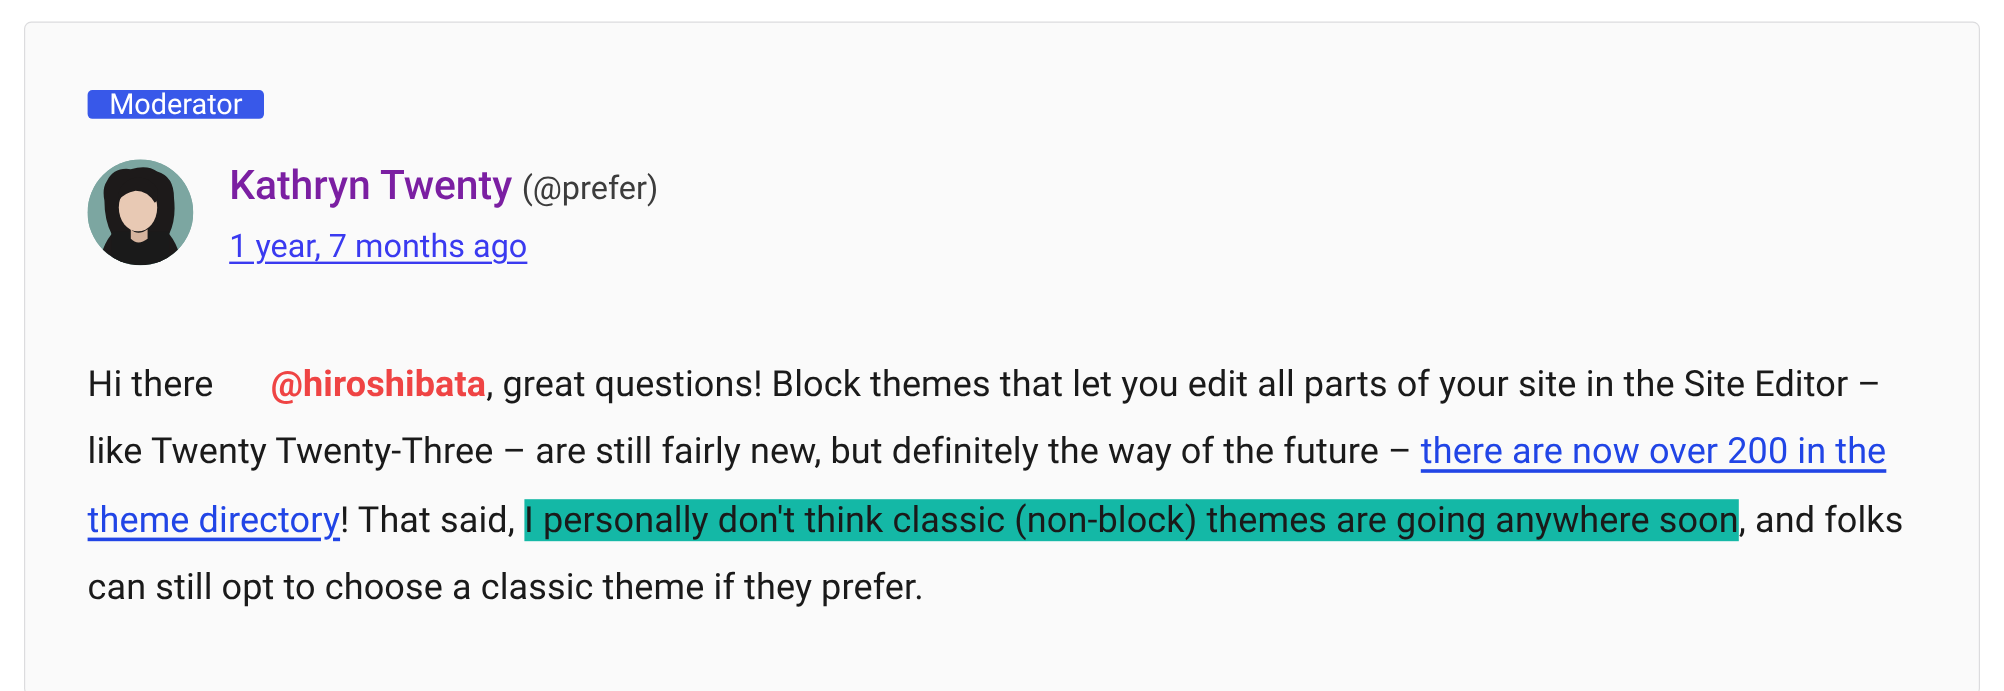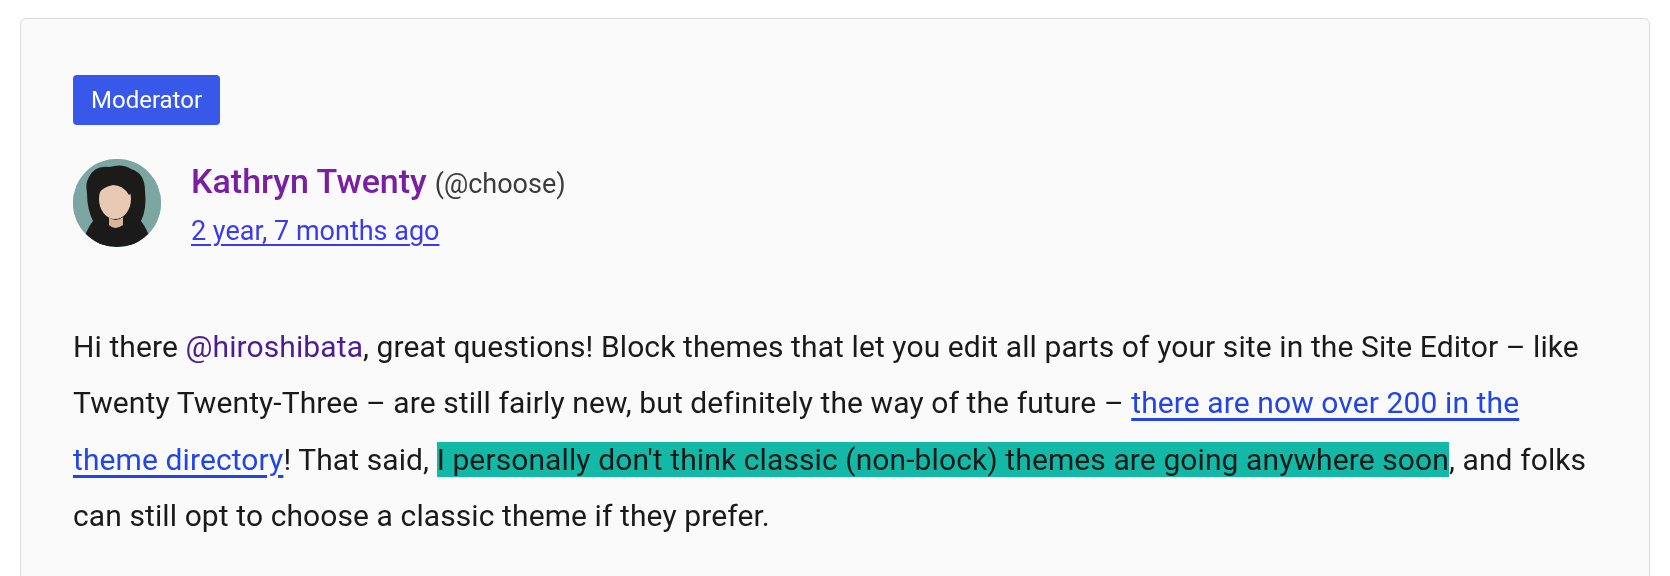--- a/index.html
+++ b/index.html
@@ -18,21 +18,21 @@
     border-radius: 6px;
     background: #fafafa;
     padding: 56px 52px 60px 52px;
   }
   .badge {
     display: inline-block;
     background: #3858e9;
     color: #ffffff;
     font-size: 24px;
     line-height: 1;
-    padding: 13px 18px;
+    padding: 0 18px;
     border-radius: 4px;
     font-weight: 400;
   }
   .author-row {
     display: flex;
     align-items: flex-start;
     gap: 30px;
     margin-top: 34px;
   }
   .avatar {
@@ -73,23 +73,24 @@
     text-underline-offset: 4px;
   }
   .body {
     margin-top: 72px;
     font-size: 30px;
     line-height: 1.88;
     color: #1a1a1a;
     letter-spacing: 0.1px;
   }
   .mention {
-    color: #4c1d95;
-    font-weight: 400;
+    color: #ef4444;
+    font-weight: 700;
     text-decoration: none;
+    margin-left: 40px;
   }
   .link-inline {
     color: #2145e6;
     text-decoration: underline;
     text-underline-offset: 5px;
   }
   .sel {
     background: #14b8a6;
   }
 </style>
@@ -108,23 +109,23 @@
           <path d="M16 18 Q22 6 36 8 Q50 4 58 10 Q72 14 72 32 Q74 50 68 62 Q76 72 78 86 L10 86 Q12 72 20 62 Q14 50 14 34 Q12 24 16 18 Z" fill="#1d1a1a"></path>
           <ellipse cx="42" cy="40" rx="16" ry="20" fill="#e8c9b4"></ellipse>
           <path d="M26 34 Q24 22 36 16 Q50 12 58 24 Q60 34 56 36 Q50 26 40 26 Q30 28 26 34 Z" fill="#1d1a1a"></path>
           <rect x="20" y="60" width="48" height="28" fill="#1a1a1a"></rect>
           <path d="M36 58 Q42 64 50 58 L50 66 Q42 72 36 66 Z" fill="#d6b49e"></path>
         </svg>
       </div>
       <div class="author-meta">
         <div>
           <a href="#" class="author-name">Kathryn Twenty</a>
-          <span class="author-handle">(@choose)</span>
+          <span class="author-handle">(@prefer)</span>
         </div>
-        <a href="#" class="timestamp">2 year, 7 months ago</a>
+        <a href="#" class="timestamp">1 year, 7 months ago</a>
       </div>
     </div>
 
     <div class="body">
       <span>Hi there </span><a href="#" class="mention">@hiroshibata</a><span>, great questions! Block themes that let you edit all parts of your site in the Site Editor – like Twenty Twenty-Three – are still fairly new, but definitely the way of the future – </span><a href="#" class="link-inline">there are now over 200 in the theme directory</a><span>! That said, </span><span class="sel">I personally don't think classic (non-block) themes are going anywhere soon</span><span>, and folks can still opt to choose a classic theme if they prefer.</span>
     </div>
 
   </div>
 </div>
 

